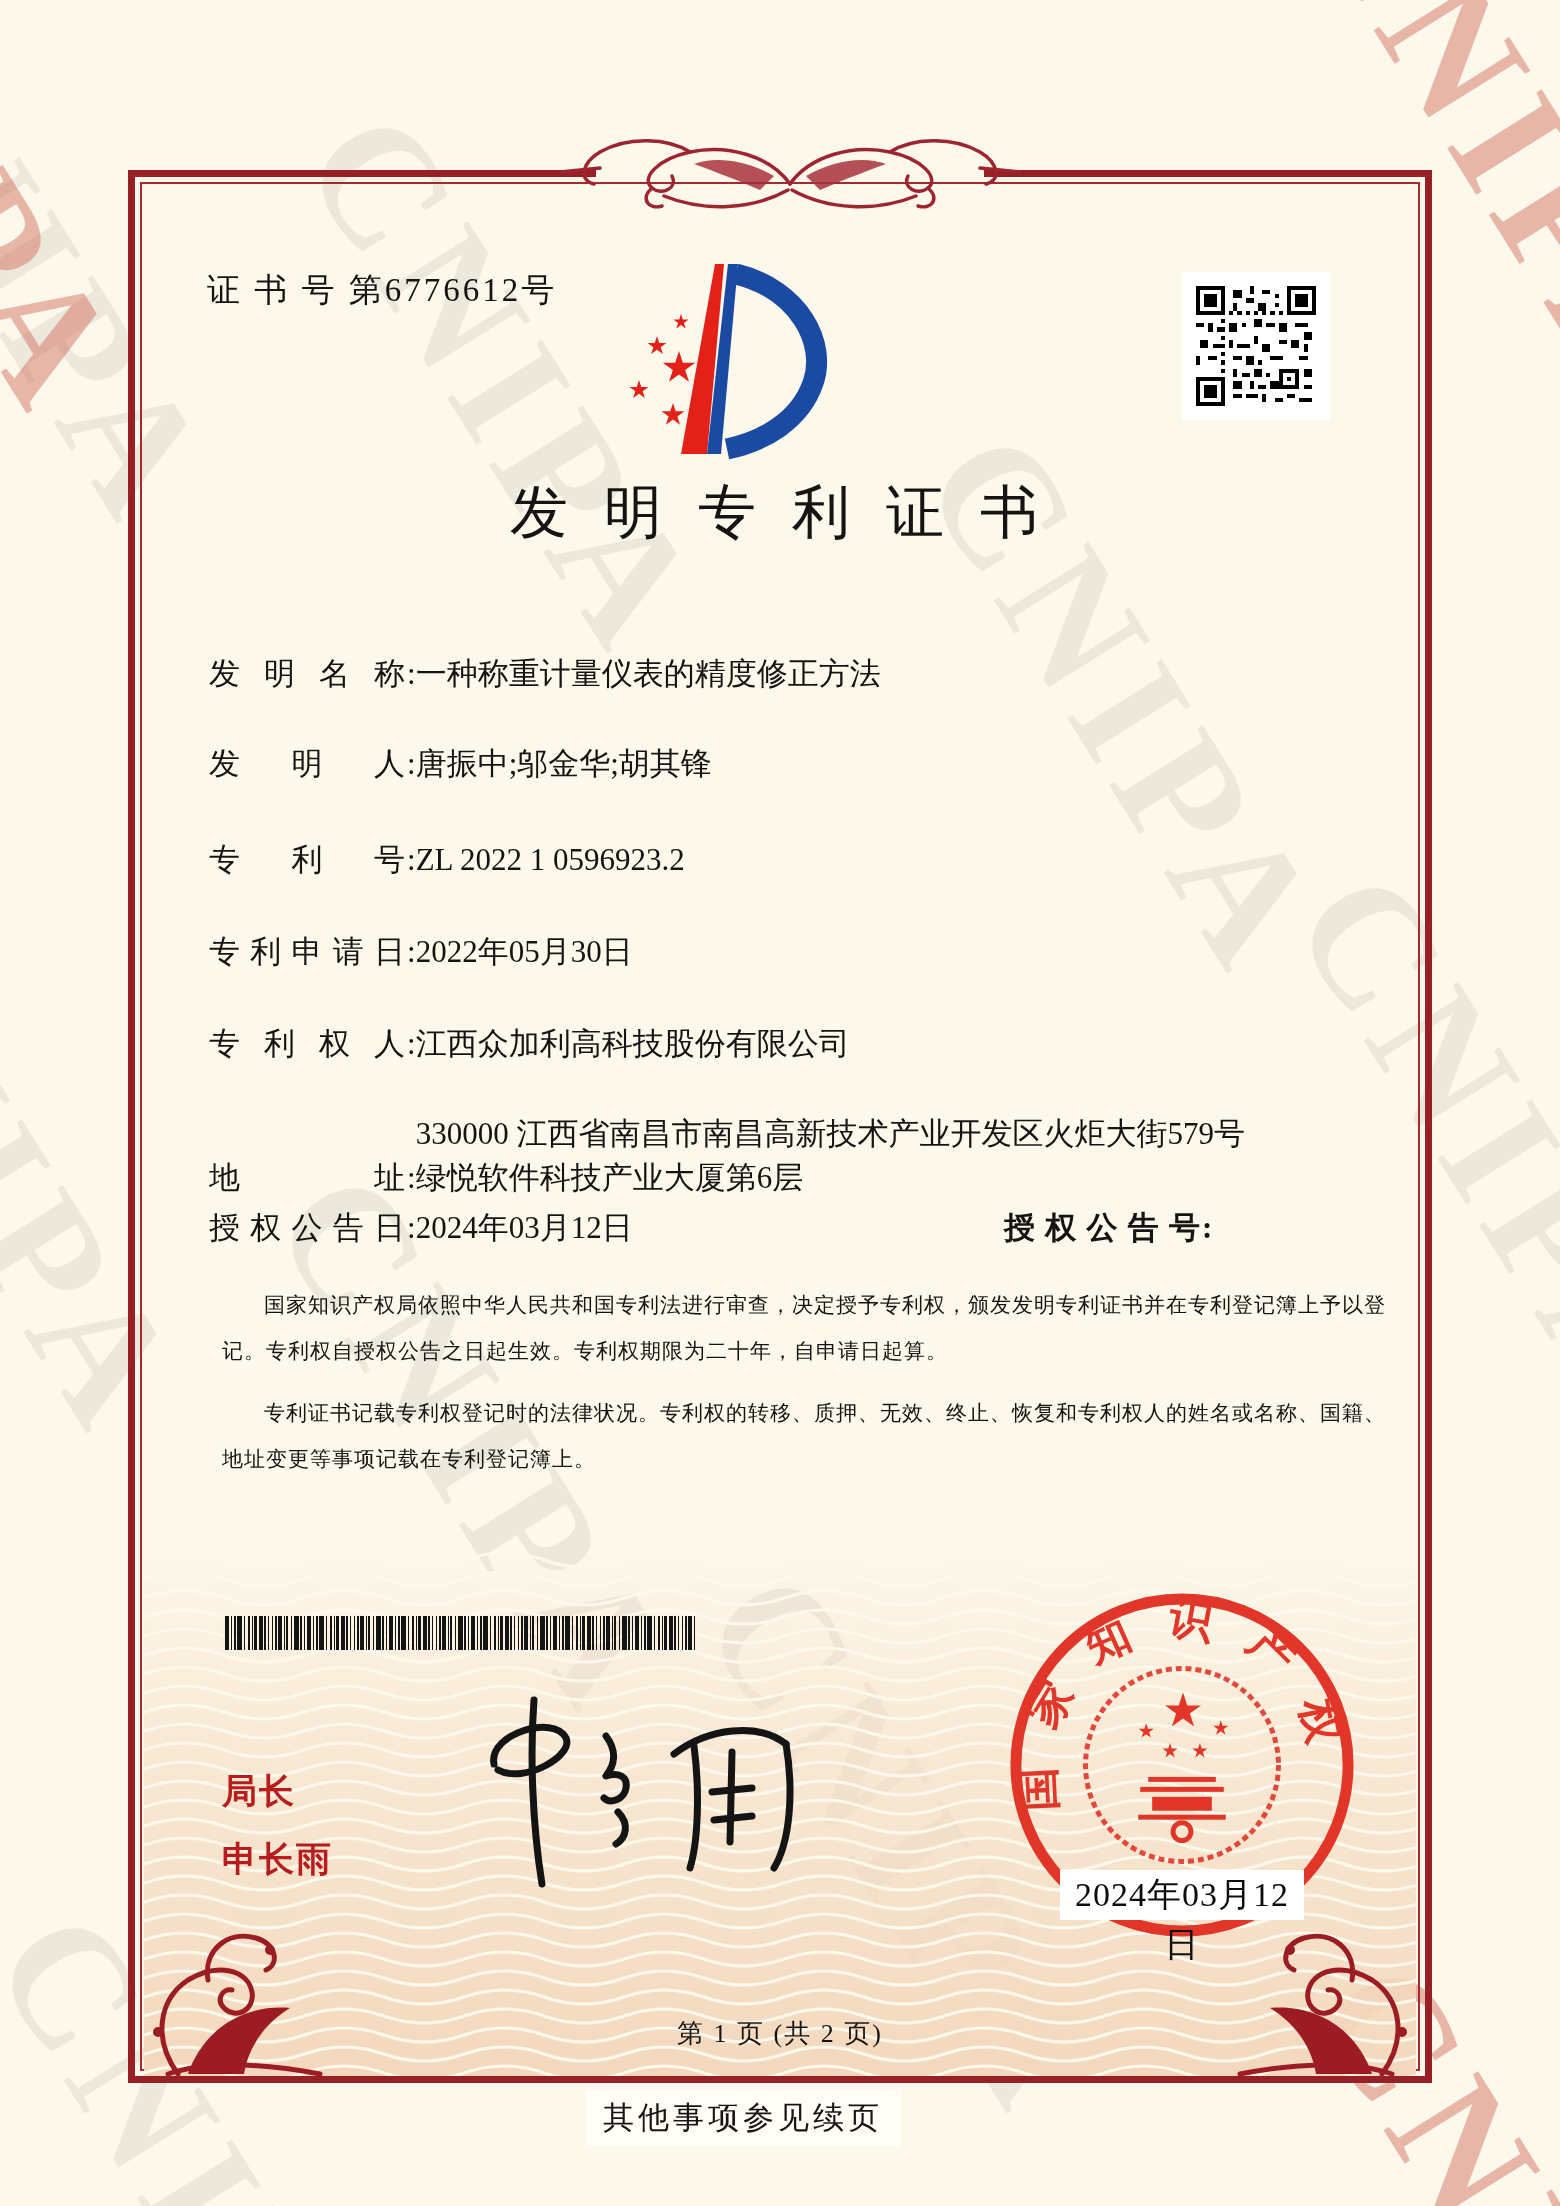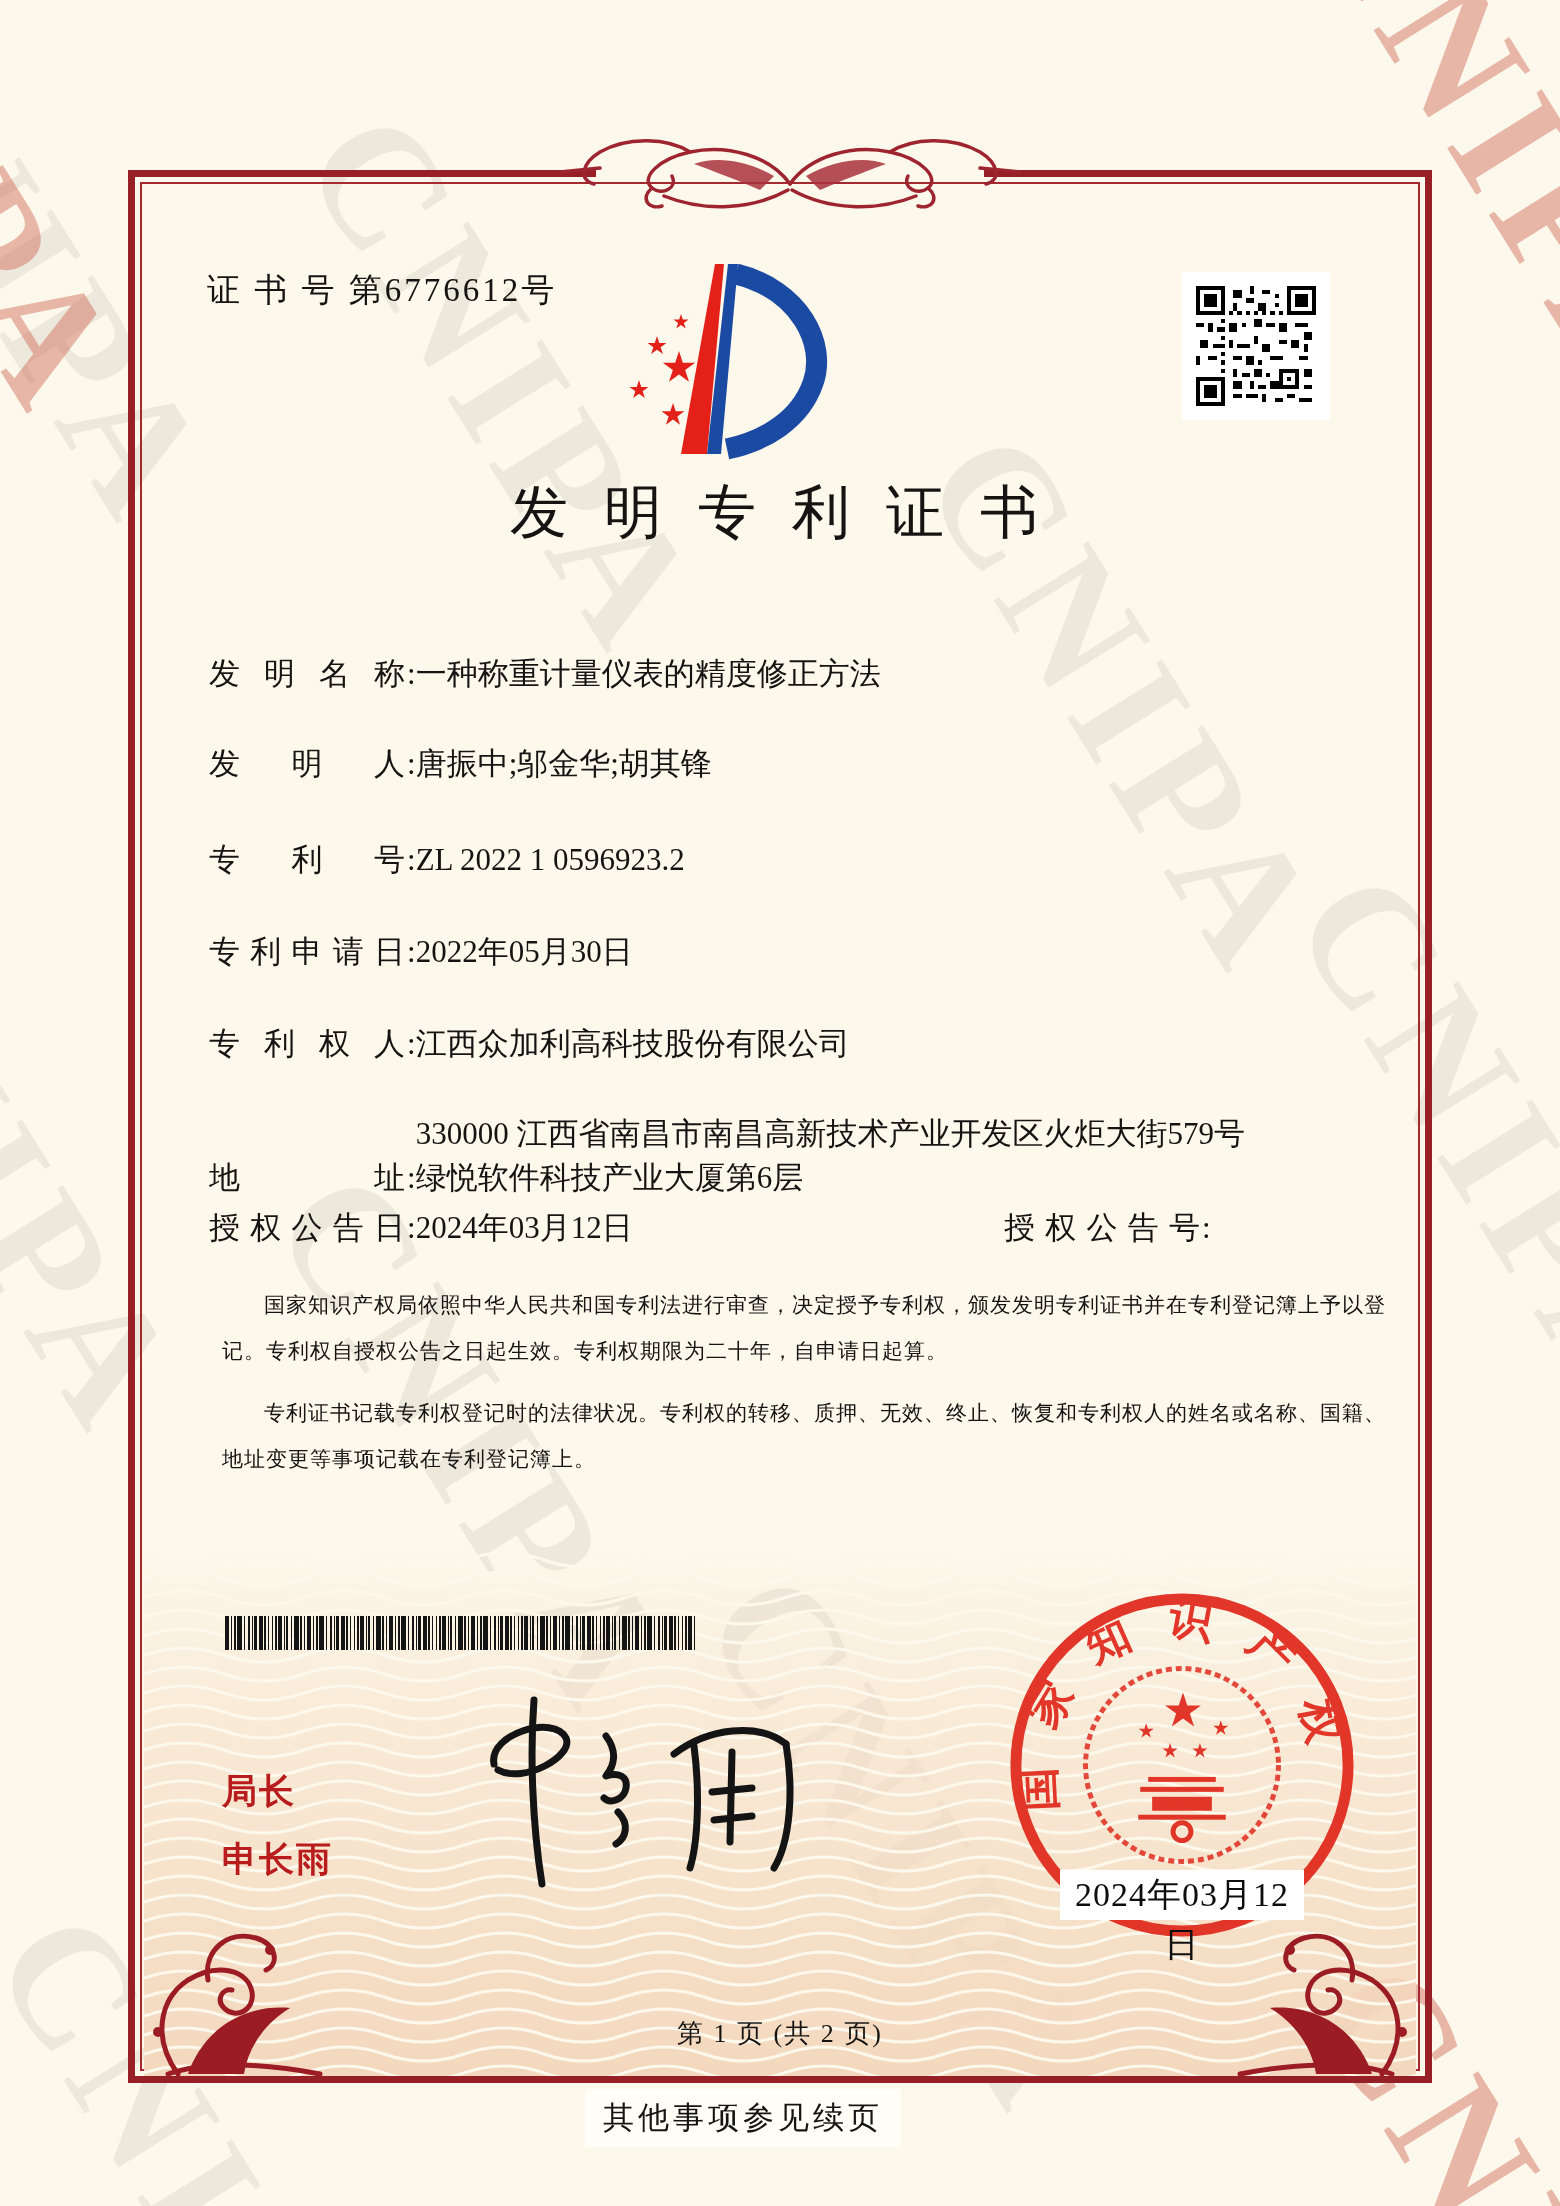--- a/index.html
+++ b/index.html
@@ -39,21 +39,21 @@
   .qrbox{position:absolute;left:1182px;top:272px;width:148px;height:148px;background:#ffffff;}
   .qrbox svg{position:absolute;left:14px;top:14px;}
   
   .frow{position:absolute;left:209px;font-size:31px;line-height:44px;display:flex;align-items:flex-end;}
   .flabel{
     display:inline-block;width:196px;text-align:justify;text-align-last:justify;
     -moz-text-align-last:justify;text-justify:inter-character;flex:0 0 196px;
   }
   .fcolon{display:inline-block;margin-left:2px;}
   .fvalue{margin-left:0;max-width:860px;}
-  .grant2{position:absolute;left:795px;top:0;display:flex;font-size:31px;line-height:44px;}
+  .grant2{position:absolute;left:795px;top:0;display:flex;font-size:31px;line-height:44px;font-weight:bold;}
   
   .legal{position:absolute;left:222px;top:1282px;width:1165px;font-size:21px;line-height:46px;}
   .legal p{margin:0 0 16px 0;text-indent:2em;letter-spacing:1px;}
   
   .waveband{position:absolute;left:144px;top:1548px;width:1272px;height:528px;overflow:hidden;
     background:linear-gradient(180deg, rgba(246,226,203,0) 0%, rgba(246,222,196,0.55) 35%, #f3d8bd 100%);}
   
   .barcode{position:absolute;left:225px;top:1616px;}
   
   .director{position:absolute;left:222px;font-family:"Liberation Sans","DejaVu Sans",sans-serif;

